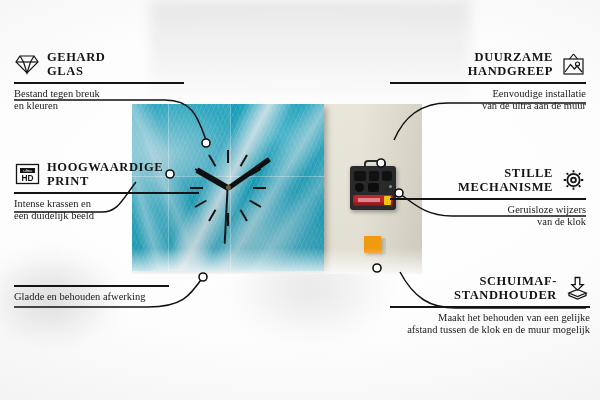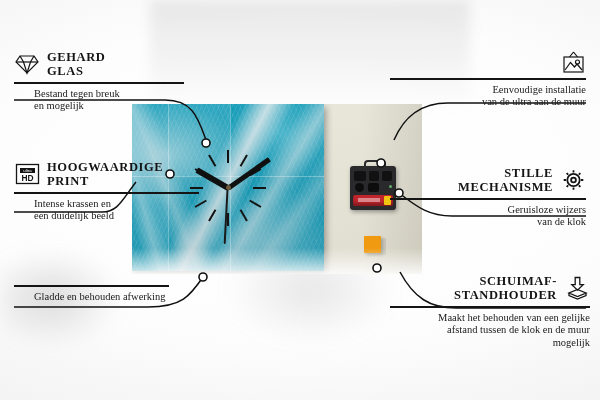--- a/index.html
+++ b/index.html
@@ -98,21 +98,21 @@
 
   
   .feat{position:absolute;width:196px;}
   .feat .row{display:flex;align-items:center;gap:7px;}
   .feat.left .row{justify-content:flex-start;}
   .feat.right .row{justify-content:flex-end;}
   .feat .ttl{font-family:"Liberation Serif", serif;font-weight:700;font-size:12.5px;
      letter-spacing:.6px;color:#141414;line-height:14px;text-transform:uppercase;}
   .feat.right .ttl{text-align:right;}
   .feat .rule{height:1.6px;background:#141414;margin:4px 0 4px 0;}
-  .feat .sub{font-family:"Liberation Serif", serif;font-size:10.5px;line-height:12.5px;color:#202020;margin-left:20px;}
+  .feat .sub{font-family:"Liberation Serif", serif;font-size:10.5px;line-height:12.5px;color:#202020;}
   .feat.right .sub{text-align:right;}
   .ico{width:26px;height:24px;flex:0 0 26px;display:flex;align-items:center;justify-content:center;}
   .ico svg{display:block;}
 </style>
 </head>
 <body>
 
 <div id="stage">
 
   <div class="bg-base"></div>
@@ -230,21 +230,21 @@
               <path d="M1,8 H23"></path>
         </g>
           </svg>
       </span>
       <span class="ttl">
         <span>GEHARD</span><br><span>GLAS</span>
       </span>
     </div>
     <div class="rule" style="width:170px;"></div>
     <div class="sub">
-      <span>Bestand tegen breuk</span><br><span>en mogelijk</span>
+      <span>Bestand tegen breuk</span><br><span>en kleuren</span>
     </div>
   </div>
 
   <div class="feat left" style="left:14px;top:160px;">
     <div class="row">
       <span class="ico">
         <svg width="25" height="22" viewBox="0 0 25 22">
           <rect x="1.5" y="1.5" width="22" height="19" fill="none" stroke="#141414" stroke-width="1.3"></rect>
           <rect x="5" y="5" width="15" height="5" fill="#141414"></rect>
           <text x="12.5" y="9.2" font-family="Liberation Sans, sans-serif" font-size="4.3" fill="#ffffff" text-anchor="middle">ultra</text>
@@ -263,20 +263,23 @@
 
   <div class="feat left" style="left:14px;top:281px;">
     <div class="rule" style="width:155px;"></div>
     <div class="sub">
       <span>Gladde en behouden afwerking</span>
     </div>
   </div>
 
   <div class="feat right" style="left:390px;top:50px;">
     <div class="row">
+      <span class="ttl">
+        <span>DUURZAME</span><br><span>HANDGREEP</span>
+      </span>
       <span class="ico">
         <svg width="25" height="23" viewBox="0 0 25 23">
             <g fill="none" stroke="#141414" stroke-width="1.2">
           <path d="M12.5,1 L8.5,6 M12.5,1 L16.5,6"></path>
           <rect x="3" y="6" width="19" height="15"></rect>
           <circle cx="16.5" cy="11" r="2"></circle>
           <path d="M4,19 L9.5,11.5 L13.5,16 L16,13 L21,19"></path>
         </g>
           </svg>
       </span>

